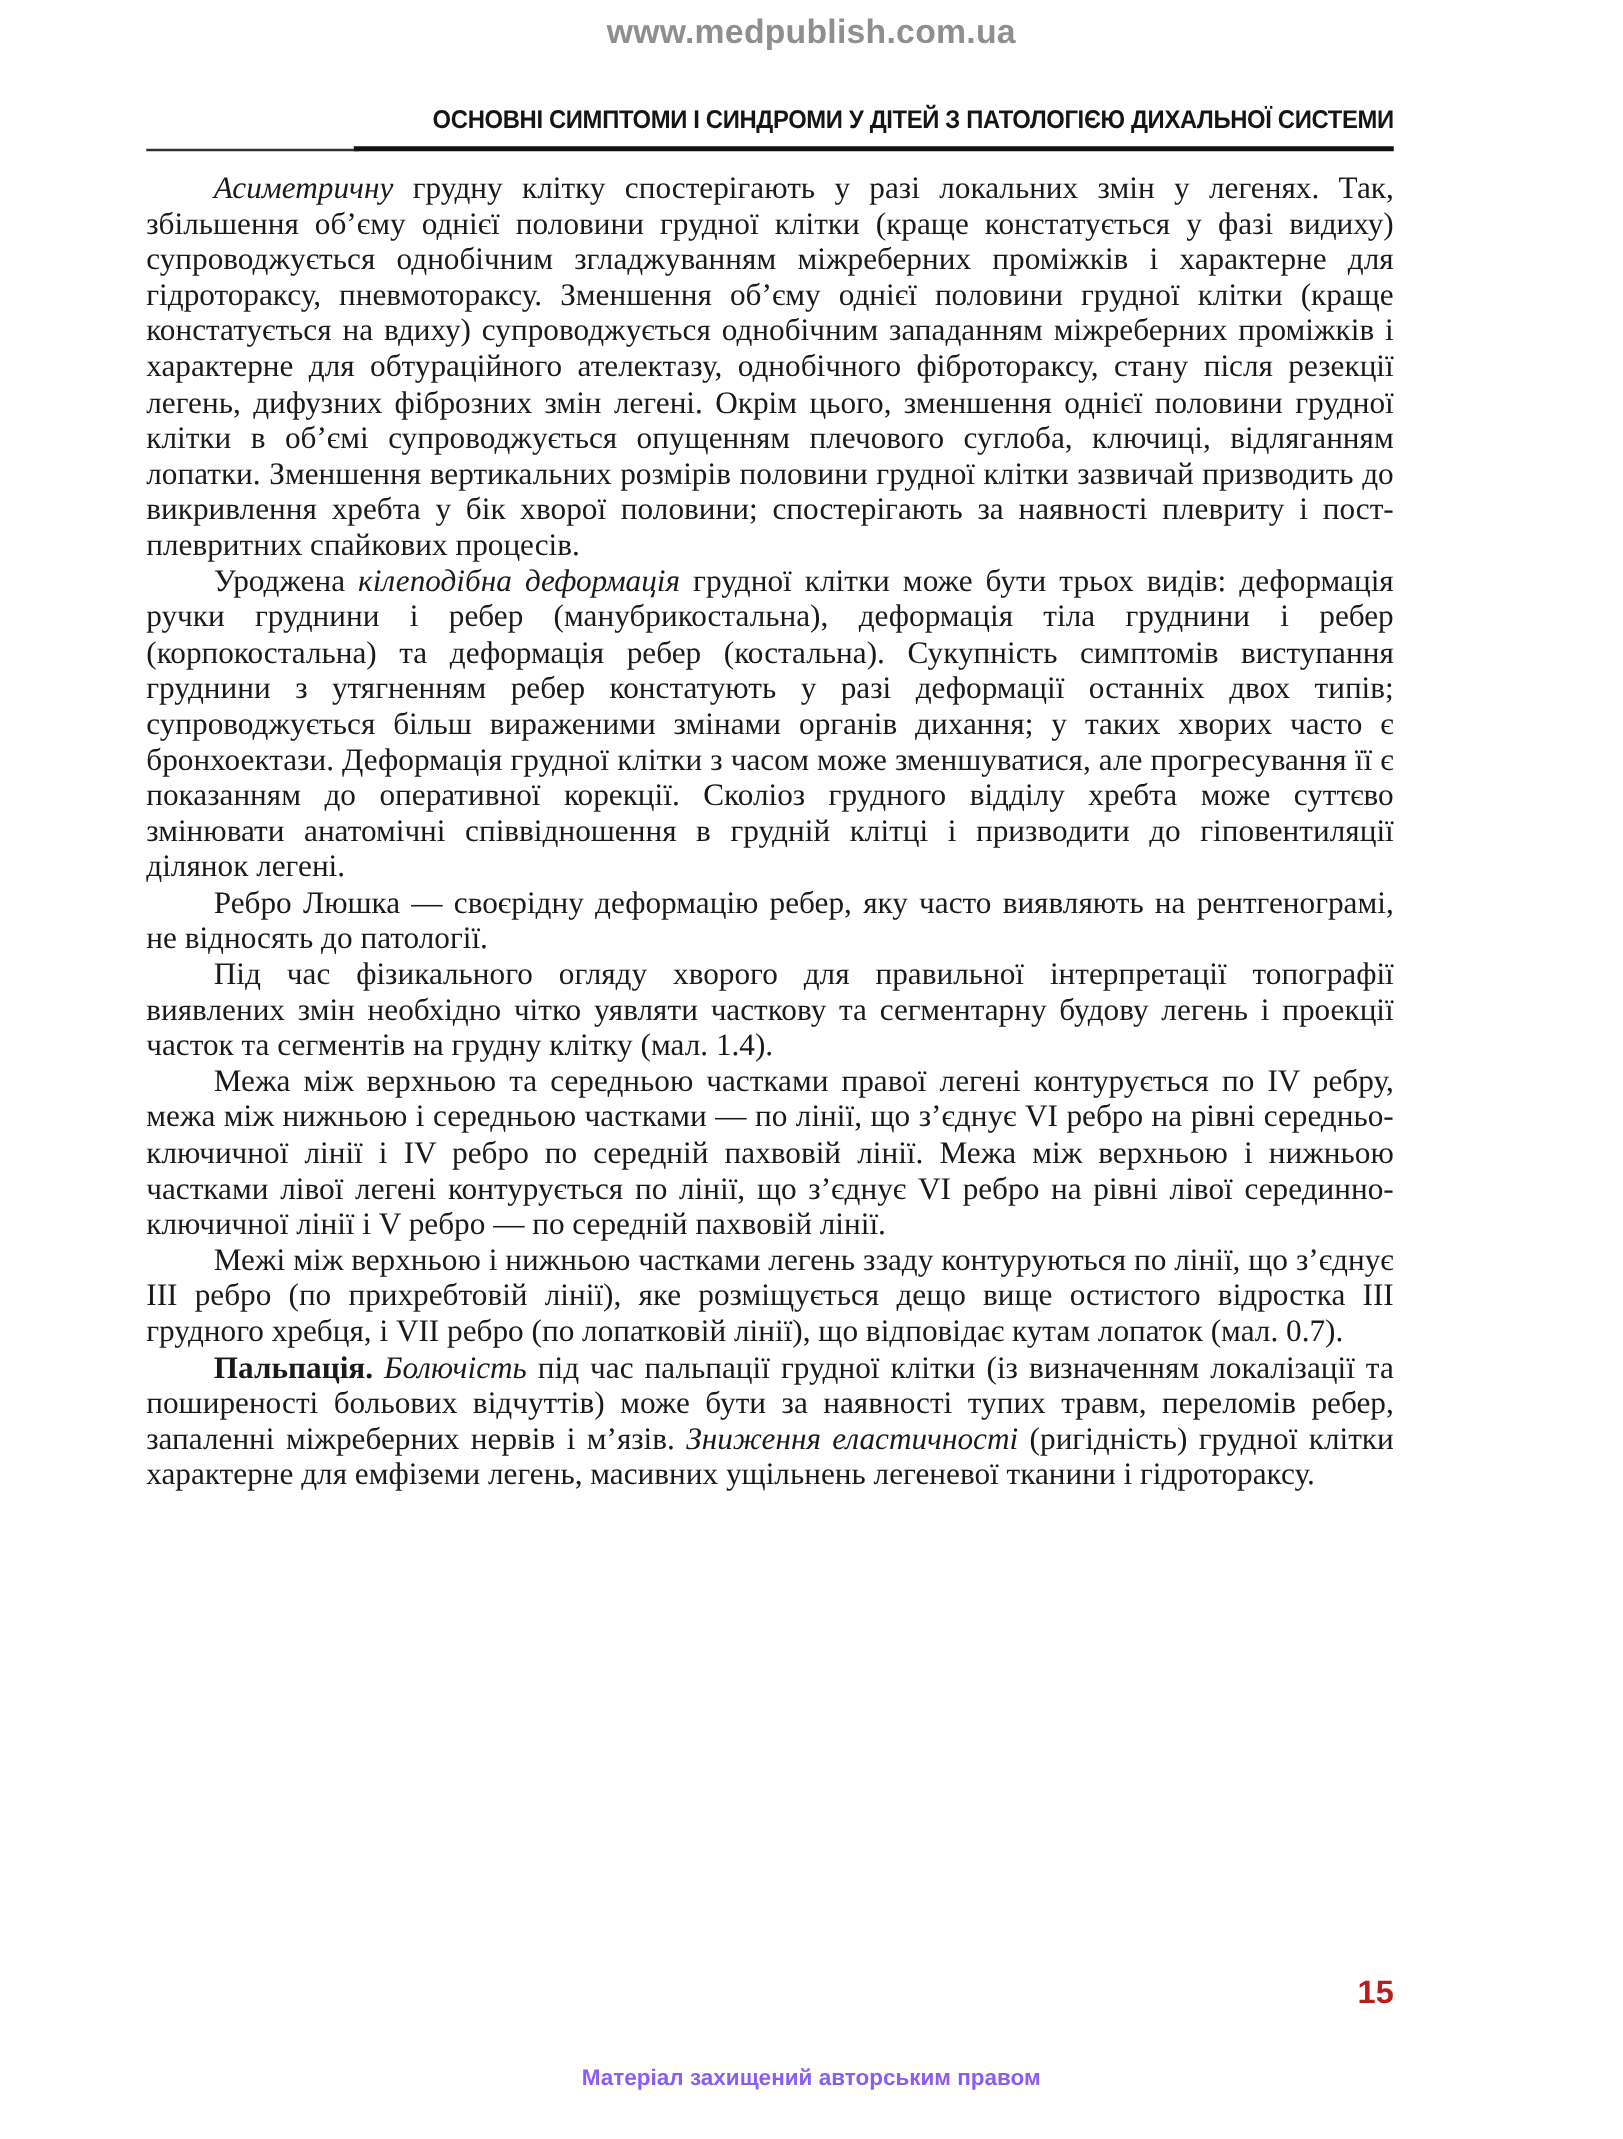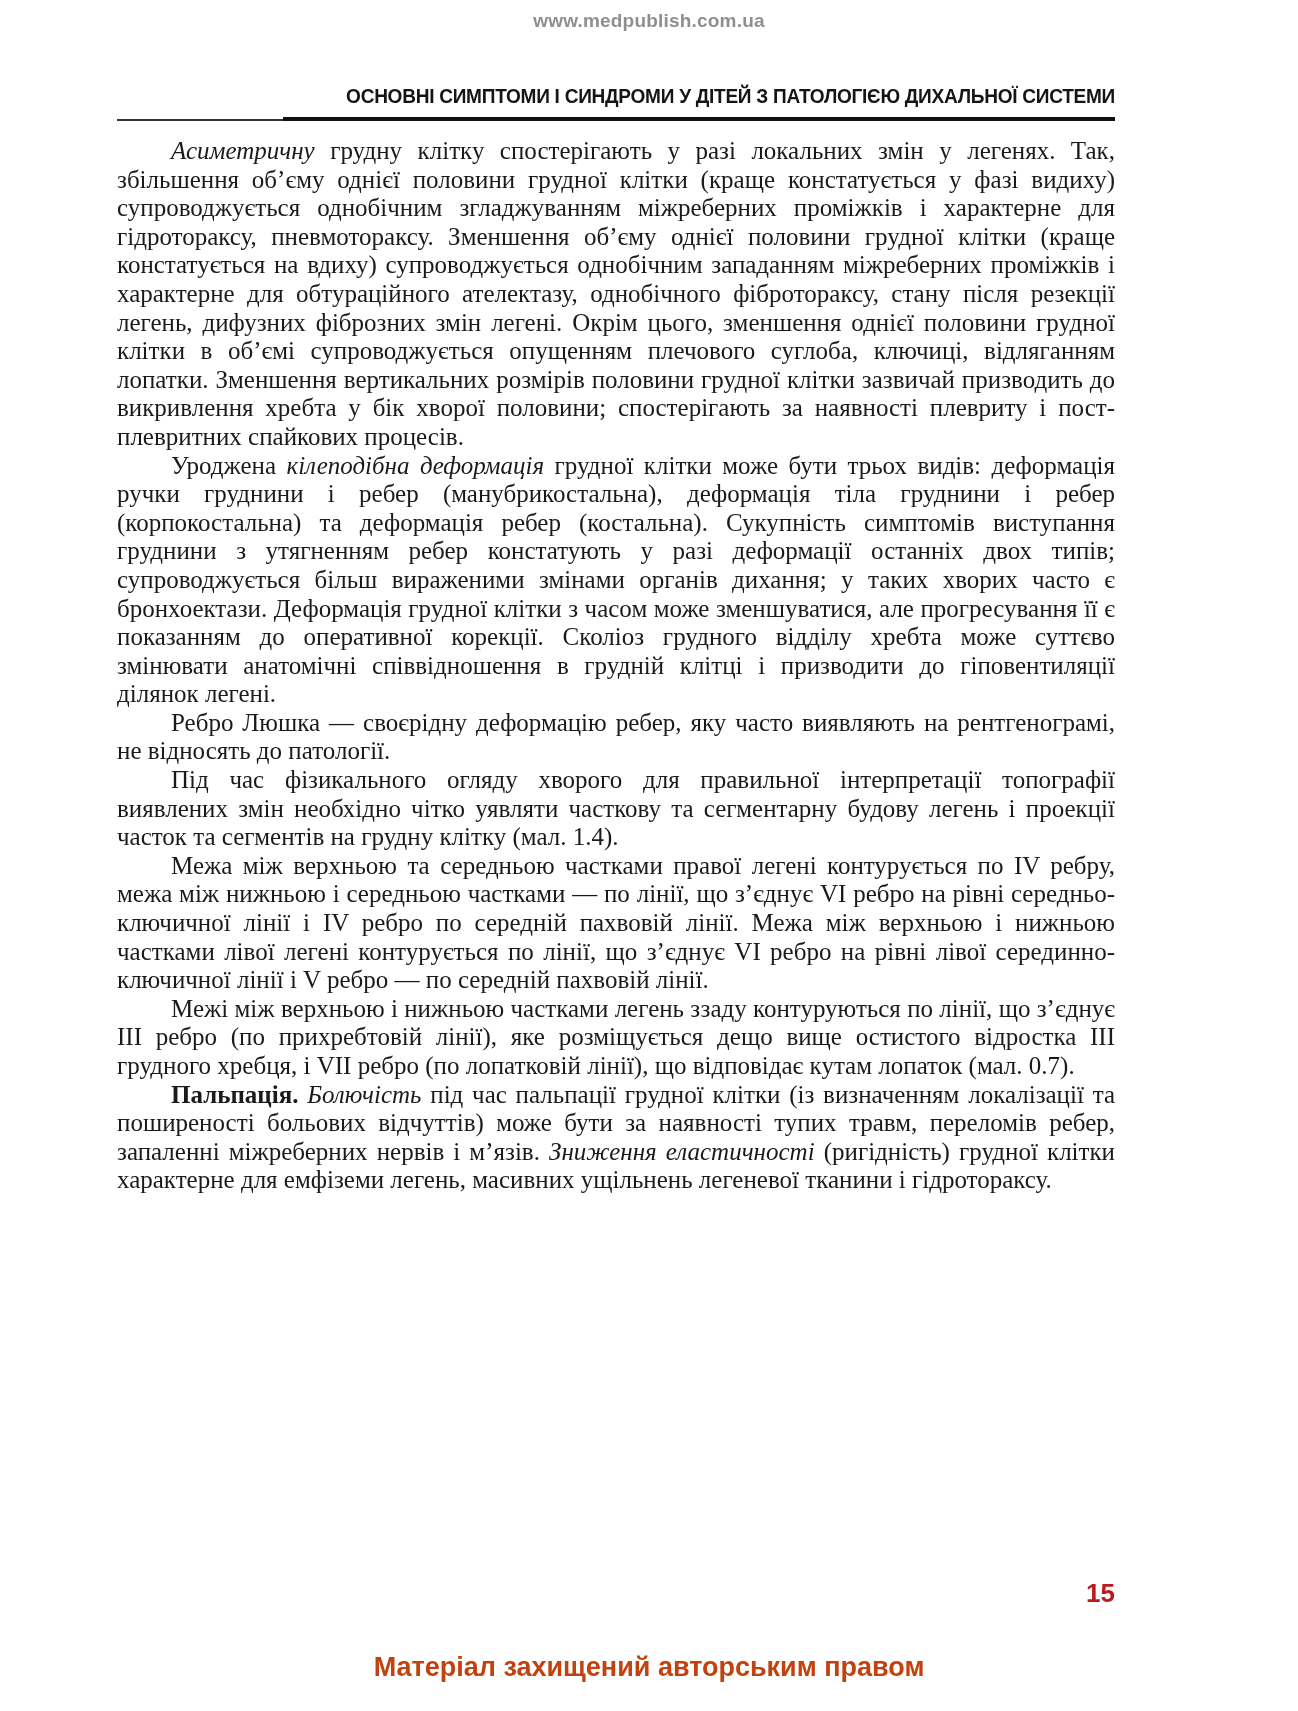--- a/index.html
+++ b/index.html
@@ -1,26 +1,26 @@
 <!DOCTYPE html>
 <html><head>
   <meta charset="utf-8">
   <style>
     html, body { margin: 0; padding: 0; background: #ffffff; }
     body { width: 1298px; height: 1711px; position: relative; overflow: hidden; font-family: "Liberation Serif", serif; color: #1a1a1a; }
-    .watermark-top { position: absolute; top: 10px; left: 0; width: 1298px; text-align: center; font-family: "Liberation Sans", sans-serif; font-weight: bold; font-size: 19px; color: #8f8f8f; letter-spacing: 0.2px; }
+    .watermark-top { position: absolute; top: 10px; left: 0; width: 1298px; text-align: center; font-family: "Liberation Sans", sans-serif; font-weight: bold; font-size: 27px; color: #8f8f8f; letter-spacing: 0.2px; }
     .running-head { position: absolute; top: 84px; left: 117px; width: 998px; text-align: right; font-family: "Liberation Sans", sans-serif; font-weight: bold; font-size: 20.5px; color: #151515; letter-spacing: -0.3px; transform: scaleX(0.93); transform-origin: right center; white-space: nowrap; }
     .rule-thin { position: absolute; top: 119px; left: 117px; width: 170px; height: 1.5px; background: #333; }
     .rule-thick { position: absolute; top: 117px; left: 283px; width: 832px; height: 4px; background: #111; }
     .body-text { position: absolute; top: 137px; left: 117px; width: 998px; font-size: 25px; line-height: 28.6px; text-align: justify; hyphens: manual; }
     .body-text p { margin: 0; text-indent: 54px; }
     .body-text em { font-style: italic; }
     .body-text strong { font-weight: bold; }
     .page-number { position: absolute; top: 1578px; left: 1060px; width: 55px; text-align: right; font-family: "Liberation Sans", sans-serif; font-weight: bold; font-size: 26px; color: #b91c1c; }
-    .watermark-bottom { position: absolute; top: 1652px; left: 0; width: 1298px; text-align: center; font-family: "Liberation Sans", sans-serif; font-weight: bold; font-size: 27px; color: #c2410c; }
+    .watermark-bottom { position: absolute; top: 1652px; left: 0; width: 1298px; text-align: center; font-family: "Liberation Sans", sans-serif; font-weight: bold; font-size: 18px; color: #8b5cf6; }
   </style>
 </head>
 <body>
 
 <div class="watermark-top">www.medpublish.com.ua</div>
 
 <div class="running-head">ОСНОВНІ СИМПТОМИ І СИНДРОМИ У ДІТЕЙ З ПАТОЛОГІЄЮ ДИХАЛЬНОЇ СИСТЕМИ</div>
 <div class="rule-thin"></div>
 <div class="rule-thick"></div>
 

